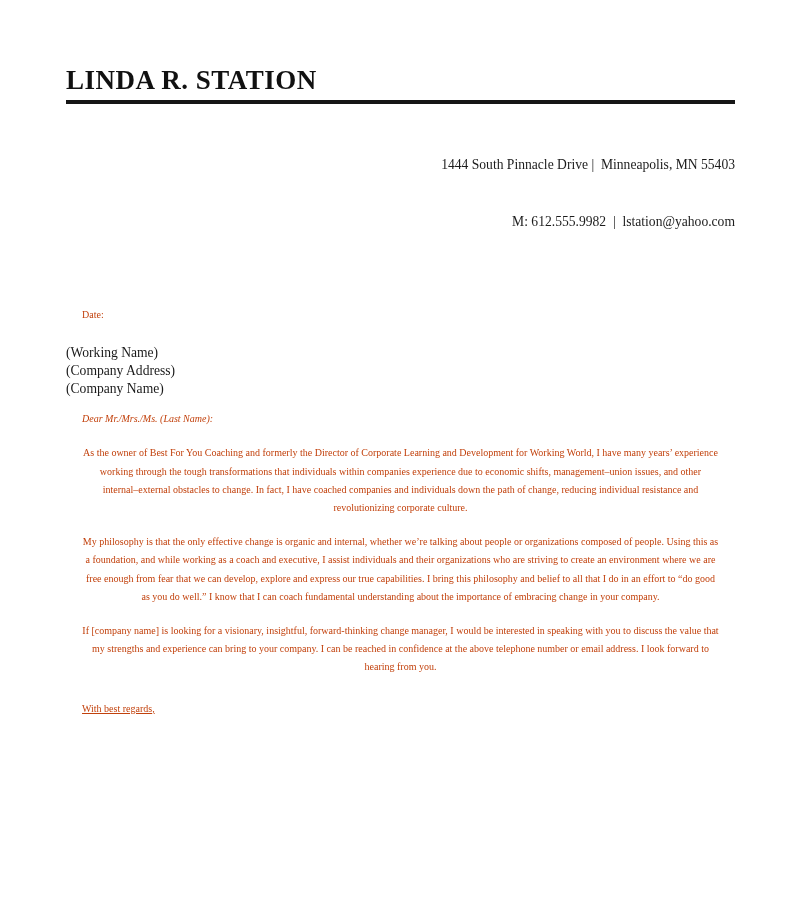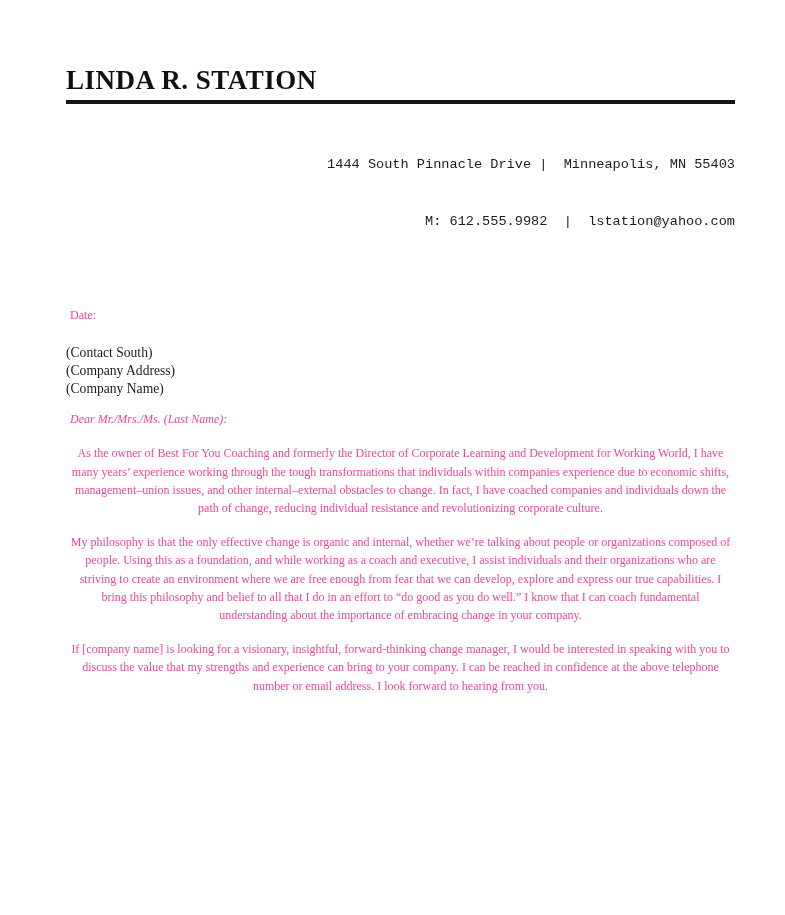--- a/index.html
+++ b/index.html
@@ -32,27 +32,26 @@
     background: #161616;
     width: 100%;
   }
   .letterhead-contact {
     margin-top: 13px;
     text-align: right;
     font-size: 13.6px;
     line-height: 19px;
     white-space: pre-wrap;
     color: #1c1c1c;
-    font-family: Liberation Mono, monospace;
   }
   p {
-    margin: 4px;
-    font-size: 12px;
+    margin: 16px;
+    font-size: 10px;
     line-height: 18.2px;
-    color: #ec4899;
+    color: #c2410c;
   }
   .date-line {
     margin-top: 37px;
   }
   .recipient-block {
     margin-top: 19px;
   }
   .recipient-line {
     font-size: 13.6px;
     line-height: 18.2px;
@@ -89,21 +88,21 @@
       <div>1444 South Pinnacle Drive |  Minneapolis, MN 55403</div>
       <div>M: 612.555.9982  |  lstation@yahoo.com</div>
     </div>
   </header>
 
   <main>
 
     <p class="date-line">Date:</p>
 
     <div class="recipient-block">
-      <div class="recipient-line">(Contact South)</div>
+      <div class="recipient-line">(Working Name)</div>
       <div class="recipient-line">(Company Address)</div>
       <div class="recipient-line">(Company Name)</div>
     </div>
 
     <p class="salutation">Dear Mr./Mrs./Ms. (Last Name):</p>
 
     <p class="body-para">As the owner of Best For You Coaching and formerly the Director of Corporate Learning and Development for Working World, I have many years’ experience working through the tough transformations that individuals within companies experience due to economic shifts, management–union issues, and other internal–external obstacles to change. In fact, I have coached companies and individuals down the path of change, reducing individual resistance and revolutionizing corporate culture.</p>
 
     <p class="body-para">My philosophy is that the only effective change is organic and internal, whether we’re talking about people or organizations composed of people. Using this as a foundation, and while working as a coach and executive,  I assist individuals and their organizations who are striving to create an environment where we are free enough from fear that we can develop, explore and express our true capabilities. I bring this philosophy and belief to all that I do in an effort to “do good as you do well.” I know that I can coach fundamental understanding about the importance of embracing change in your company.</p>
 

